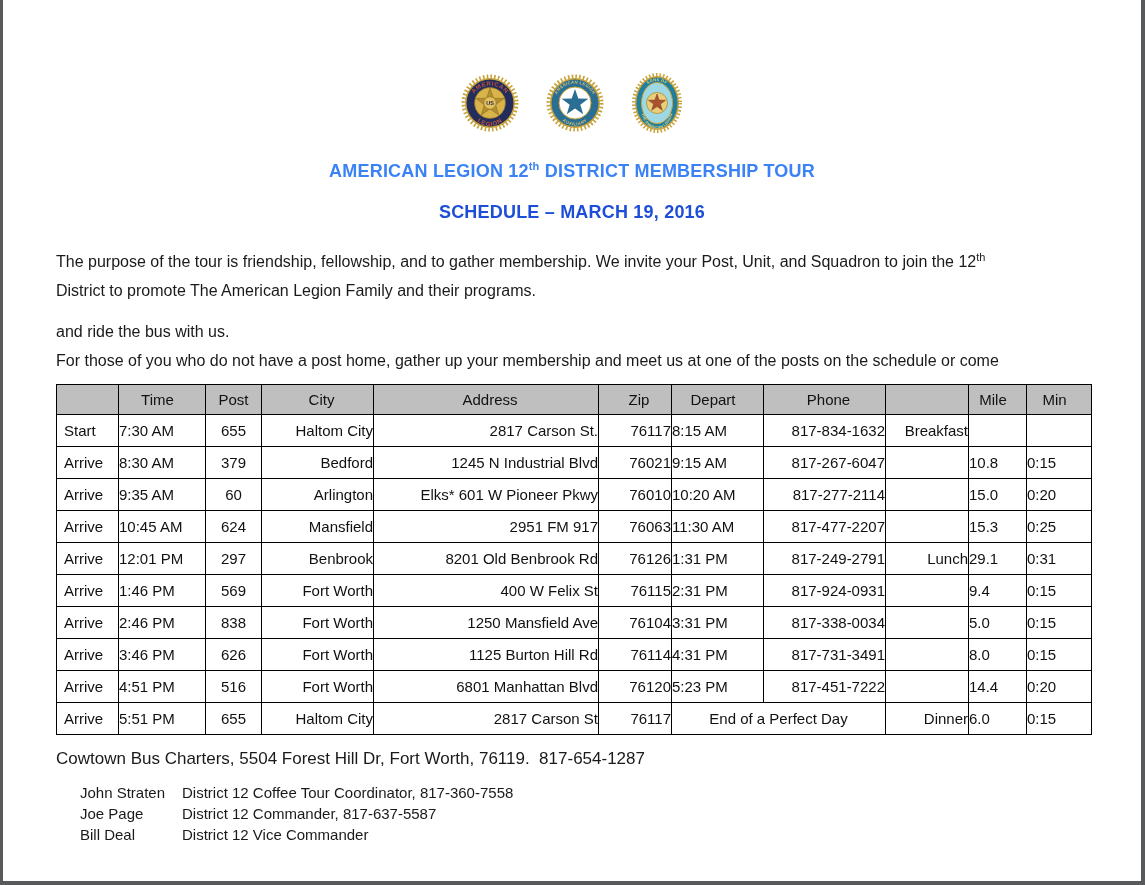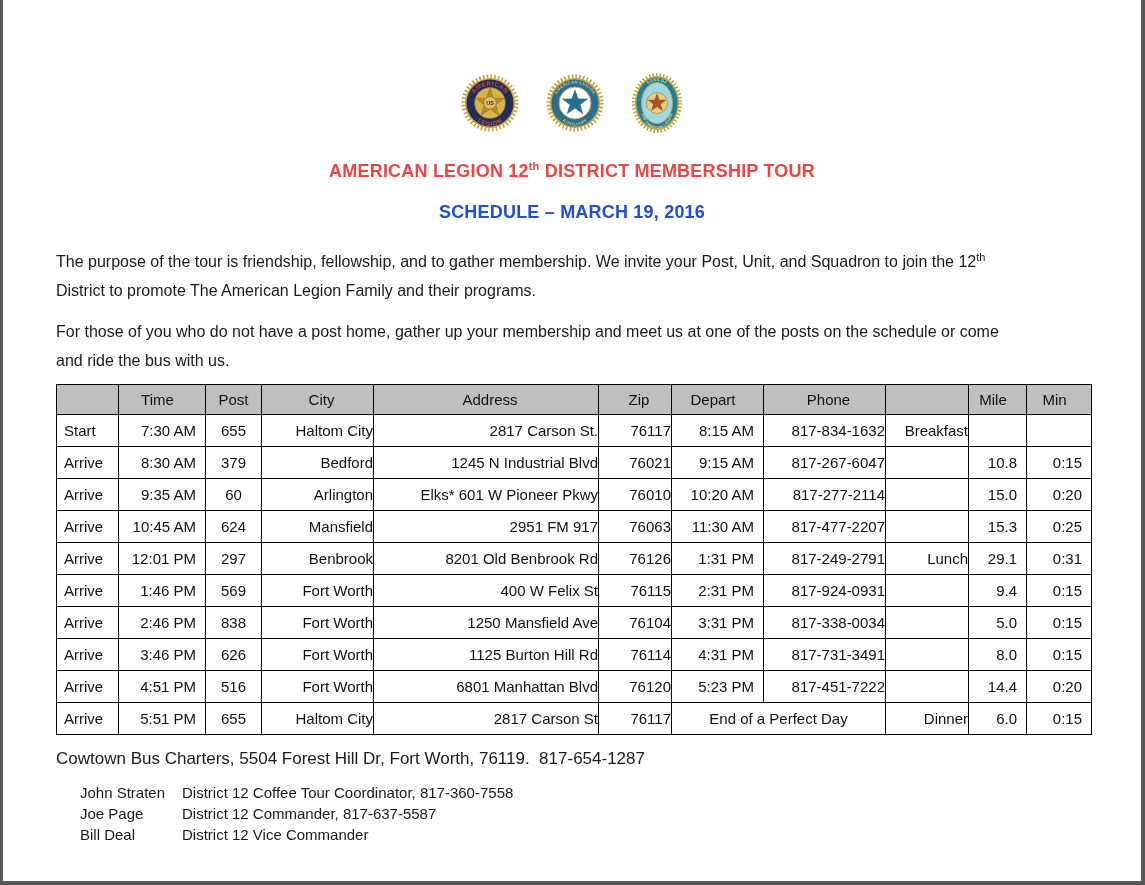--- a/index.html
+++ b/index.html
@@ -10,21 +10,21 @@
     border-left:3px solid #58595b;
     border-right:4px solid #58595b;
     border-bottom:4px solid #58595b;
     font-family:"Liberation Sans", sans-serif;
     color:#1a1a1a;
     overflow:hidden;
   }
   .emblems{display:flex;justify-content:center;align-items:center;gap:25px;padding-top:70px;}
   .emblems svg{display:block;}
   h1.page-title{
-    text-align:center;font-size:18px;font-weight:bold;color:#ef4444;
+    text-align:center;font-size:18px;font-weight:bold;color:#3b82f6;
     margin:24px 0 0 0;letter-spacing:.2px;
   }
   h2.page-subtitle{
     text-align:center;font-size:18px;font-weight:bold;color:#1d4ed8;
     margin:20px 0 0 0;letter-spacing:.2px;
   }
   sup{font-size:11px;font-weight:inherit;}
   .intro{margin:20px 53px 0 53px;font-size:16px;line-height:29px;}
   .intro.second{margin-top:12px;}
   table.schedule{
@@ -34,21 +34,21 @@
   }
   table.schedule th, table.schedule td{
     border:1px solid #000;overflow:hidden;white-space:nowrap;
     padding:0;
   }
   table.schedule th{
     background:#bfbfbf;font-weight:normal;height:29px;text-align:center;
   }
   table.schedule td{height:31px;}
   .c-stop{text-align:left;padding-left:7px !important;}
-  .c-time,.c-depart,.c-mile,.c-min{text-align:right;padding-right:9px !important;}
+  .c-time,.c-depart,.c-mile,.c-min{text-align:left;padding-right:9px !important;}
   .c-post{text-align:center;}
   .c-city,.c-address,.c-zip,.c-phone,.c-note{text-align:right;padding-left:8px !important;}
   .c-merged{text-align:center;}
   .bus-line{margin:14px 0 0 53px;font-size:17px;}
   .contacts{margin:13px 0 0 53px;font-size:15px;}
   .contact-row{display:flex;line-height:21px;}
   .contact-name{width:102px;flex:0 0 102px;margin-left:24px;}
 </style>
 </head>
 <body>
@@ -99,22 +99,22 @@
 <h1 class="page-title"><span>AMERICAN LEGION 12</span><sup>th</sup><span> DISTRICT MEMBERSHIP TOUR</span></h1>
 
 <h2 class="page-subtitle">SCHEDULE – MARCH 19, 2016</h2>
 
 <div class="intro">
   <div><span>The purpose of the tour is friendship, fellowship, and to gather membership. We invite your Post, Unit, and Squadron to join the 12</span><sup>th</sup></div>
   <div>District to promote The American Legion Family and their programs.</div>
 </div>
 
 <div class="intro second">
+  <div>and ride the bus with us.</div>
   <div>For those of you who do not have a post home, gather up your membership and meet us at one of the posts on the schedule or come</div>
-  <div>and ride the bus with us.</div>
 </div>
 
 <table class="schedule">
   <colgroup>
     <col style="width:62px">
       <col style="width:87px">
       <col style="width:56px">
       <col style="width:112px">
       <col style="width:225px">
       <col style="width:73px">

